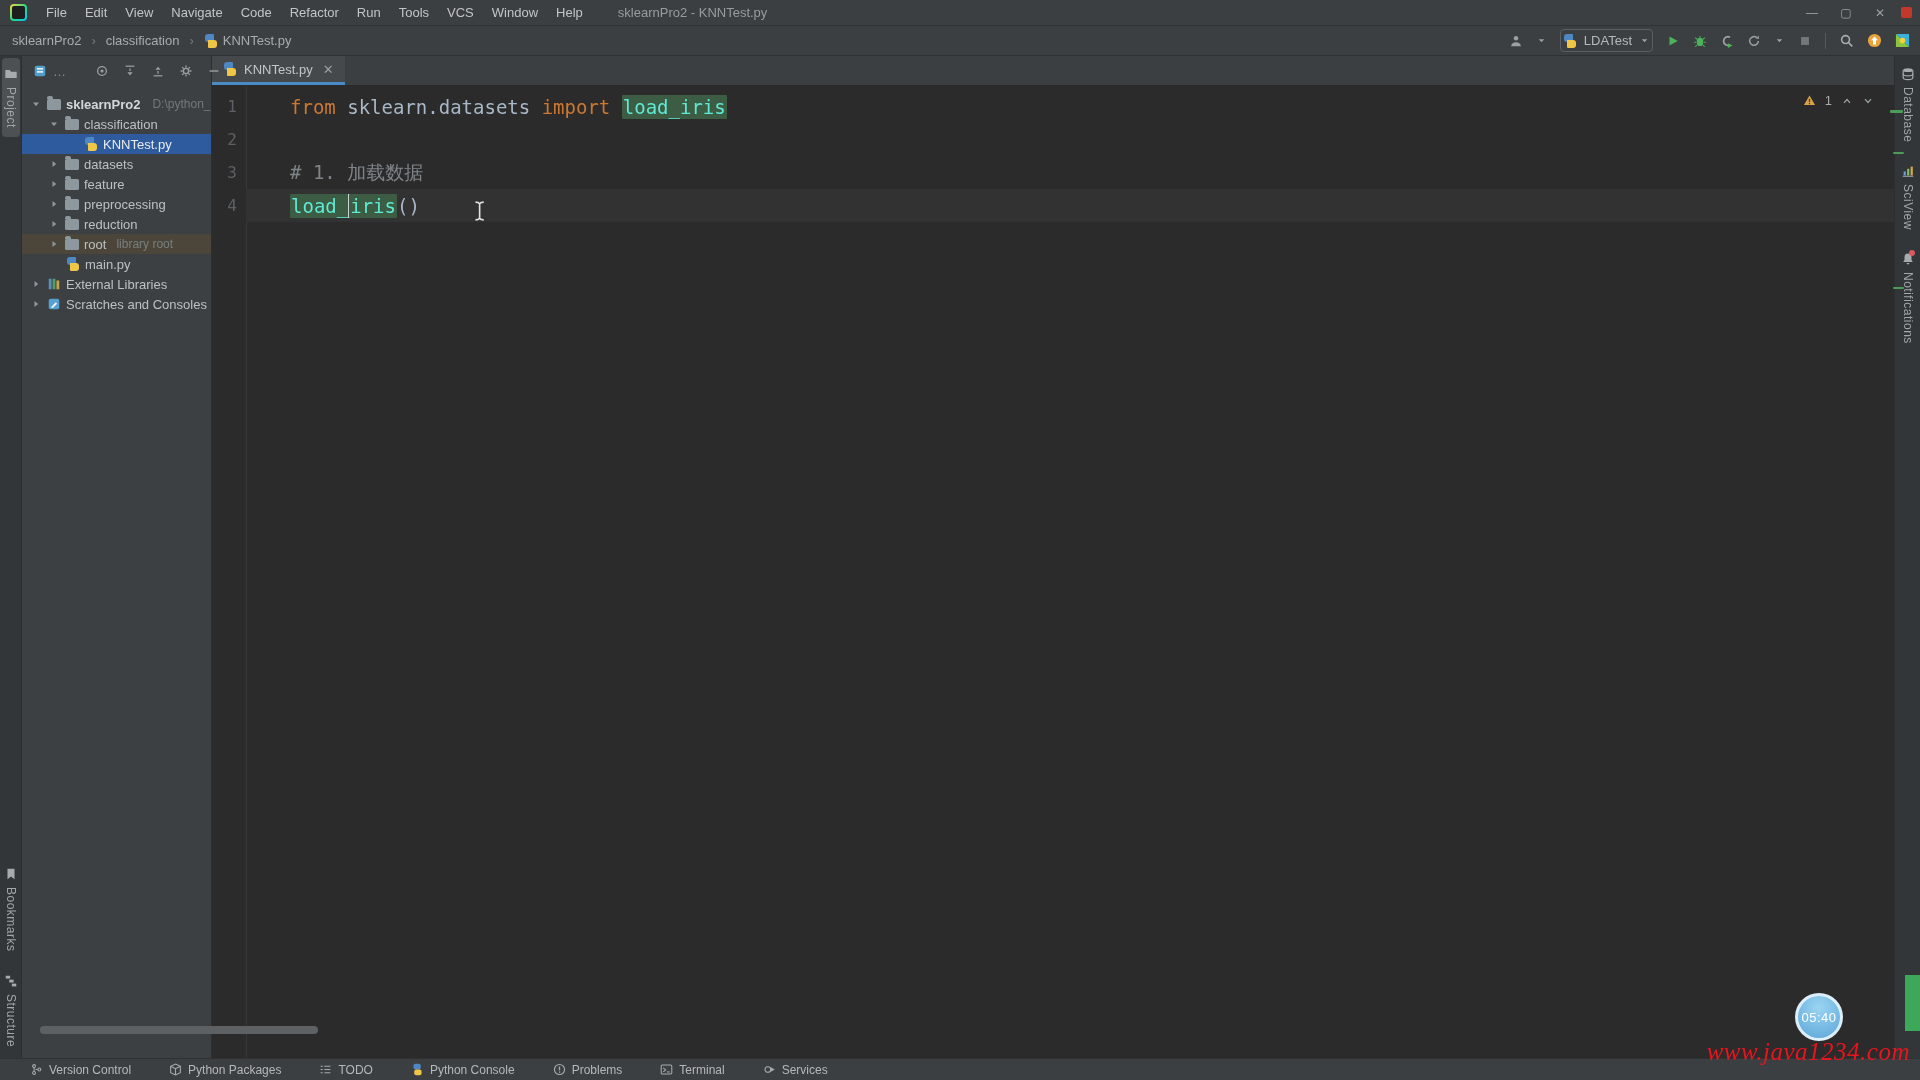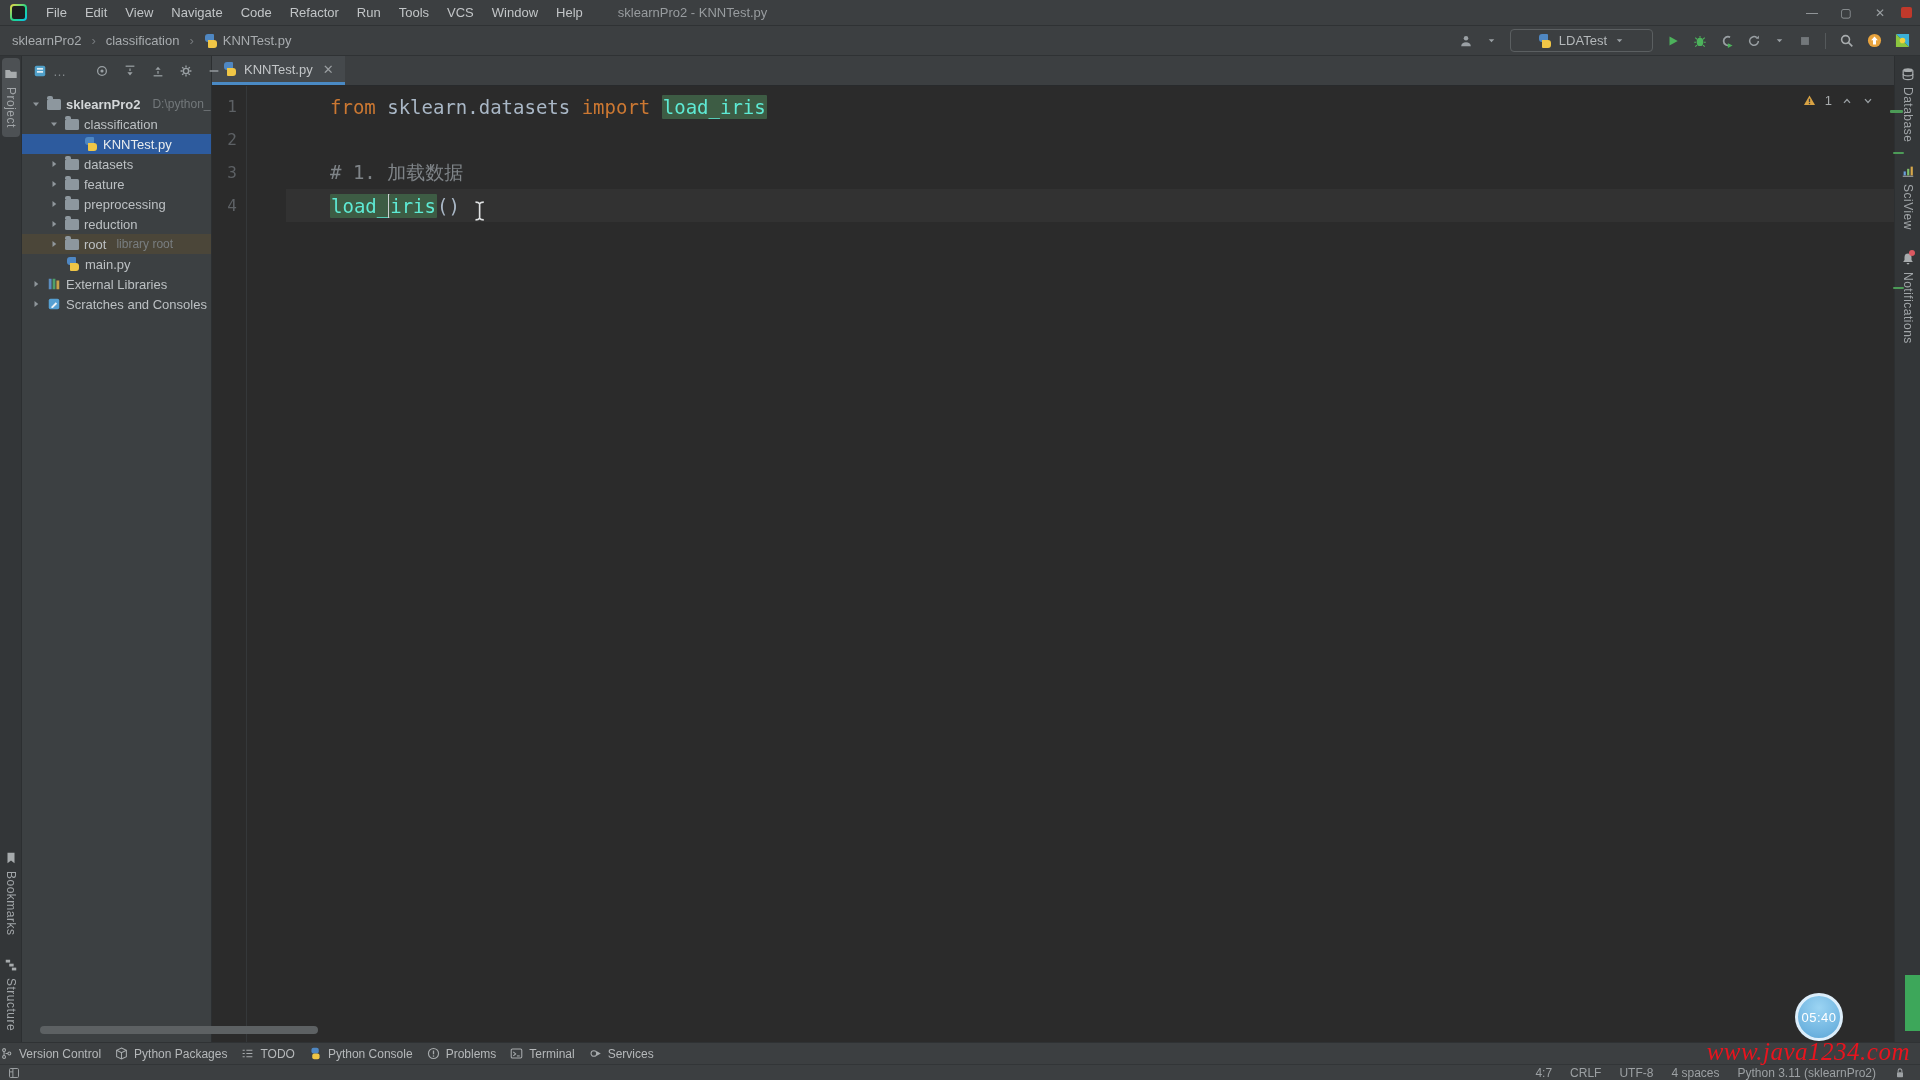--- a/index.html
+++ b/index.html
@@ -28,21 +28,21 @@
 
   
   .navbar {
     height:30px; background:#3c3f41; display:flex; align-items:center;
     padding:0 8px 0 12px; border-bottom:1px solid #2f3234; flex:none; color:#a8acaf;
   }
   .crumb { display:flex; align-items:center; gap:6px; }
   .crumb-sep { color:#75797c; margin:0 4px; }
   .nav-right { margin-left:auto; display:flex; align-items:center; gap:13px; padding-right:2px; }
   .combo { display:flex; align-items:center; gap:7px; border:1px solid #5b5f61; border-radius:4px;
-    padding:2px 27px; color:#b4b8ba; height:23px; }
+    padding:2px 2px; color:#b4b8ba; height:23px; }
   .tb-sep { width:1px; height:16px; background:#55595b; }
 
   
   .main { flex:1; display:flex; min-height:0; }
   .stripe { background:#333638; display:flex; flex-direction:column; align-items:center; flex:none; }
   .stripe.left  { width:22px; border-right:1px solid #2c2f31; }
   .stripe.right { width:26px; border-left:1px solid #2c2f31; position:relative; }
   .vtab { display:flex; flex-direction:column; align-items:center; gap:6px; padding:9px 2px;
     color:#a2a6a9; font-size:12px; border-radius:4px; margin:2px 1px; position:relative; }
   .vtab .vlabel { writing-mode:vertical-rl; letter-spacing:.5px; }
@@ -82,34 +82,34 @@
   .tabbar { height:30px; flex:none; background:#3c3f41; display:flex; border-bottom:1px solid #282a2c; }
   .tab { display:flex; align-items:center; gap:7px; padding:0 11px; background:#45494c;
     border-bottom:3px solid #4a8ac5; color:#c3c6c8; }
   .tab .close { color:#9a9ea1; font-size:13px; margin-left:3px; }
   .editor { flex:1; position:relative; font-family:"DejaVu Sans Mono", monospace; font-size:19px;
     padding-top:4px; overflow:hidden; }
   .gutter-rule { position:absolute; left:34px; top:0; bottom:0; width:1px; background:#35383a; }
   .cline { display:flex; height:33px; align-items:center; position:relative; }
   .gut { width:34px; flex:none; text-align:right; padding-right:9px; color:#5d6165;
     font-size:16px; align-self:stretch; line-height:33px; }
-  .codecell { flex:1; padding-left:44px; display:flex; align-items:center; height:33px;margin-left:40px; }
+  .codecell { flex:1; padding-left:44px; display:flex; align-items:center; height:33px; }
   .cline.current .codecell { background:#323232; }
   .tok-kw { color:#cc7832; }
   .tok-pl { color:#a9b7c6; }
   .tok-cmt { color:#7f8488; }
   .tok-hl { color:#5eead4; background:#3d5c44; padding:1px 1px; border-radius:1px; }
   .caret { display:inline-block; width:2px; height:24px; background:#cdd0d2; margin:0 -1px; vertical-align:middle; }
   .inspections { position:absolute; top:7px; right:20px; display:flex; align-items:center; gap:9px;
     color:#a8acae; font-size:13px; font-family:"Liberation Sans",sans-serif; }
   .stripe-mark { position:absolute; background:#4c9b57; border-radius:1px; }
 
   
   .tools-bottom { height:22px; flex:none; background:#3c3f41; border-top:1px solid #2f3234;
-    display:flex; align-items:center; gap:14px; color:#b5b8ba; font-size:12px; }
+    display:flex; align-items:center; gap:38px; padding-left:30px; color:#b5b8ba; font-size:12px; }
   .tool-item { display:flex; align-items:center; gap:6px; }
   .statusbar { height:16px; flex:none; background:#3c3f41; border-top:1px solid #323537;
     display:flex; align-items:center; padding:0 8px; color:#9ca0a3; font-size:12px; }
   .status-right { margin-left:auto; display:flex; align-items:center; gap:18px; padding-right:6px; }
 
   
   .hscroll { position:absolute; left:40px; top:1026px; width:278px; height:8px;
     background:#5d6163; border-radius:4px; }
   .green-bar { position:absolute; left:1905px; top:975px; width:15px; height:56px; background:#3da75a; }
   .watermark { position:absolute; left:1700px; top:1038px; width:210px; text-align:right;
@@ -589,41 +589,20 @@
         <span class="icon">
           <svg width="13" height="13" viewBox="0 0 16 16">
             <circle cx="6" cy="8" r="3.5" stroke="#a7abad" stroke-width="1.3" fill="none"></circle>
             <path d="M9 5l5.5 3L9 11z" fill="#a7abad"></path>
           </svg>
         </span>
         <span>Services</span>
       </div>
     </div>
 
-  <div class="statusbar">
-    <span class="icon" id="ic-layout">
-        <svg width="12" height="12" viewBox="0 0 16 16">
-          <rect x="2" y="2" width="12" height="12" rx="1.5" stroke="#9da1a4" stroke-width="1.3" fill="none"></rect>
-          <path d="M6.5 2v12M2 6.5h4.5" stroke="#9da1a4" stroke-width="1.3"></path>
-        </svg>
-      </span>
-    <div class="status-right" id="statusRight">
-        <span>4:7</span>
-        <span>CRLF</span>
-        <span>UTF-8</span>
-        <span>4 spaces</span>
-        <span>Python 3.11 (sklearnPro2)</span>
-        <span class="icon">
-          <svg width="12" height="12" viewBox="0 0 16 16">
-            <rect x="4" y="7" width="8" height="6.5" rx="1" fill="#9da1a4"></rect>
-            <path d="M5.5 7V5a2.5 2.5 0 0 1 5 0v2" stroke="#9da1a4" stroke-width="1.4" fill="none"></path>
-          </svg>
-        </span>
-      </div>
-  </div>
 
   <div class="hscroll"></div>
   <div class="stripe-mark" style="left:1890px; top:110px; width:13px; height:3px;"></div>
   <div class="stripe-mark" style="left:1893px; top:152px; width:11px; height:2px;"></div>
   <div class="stripe-mark" style="left:1893px; top:287px; width:11px; height:2px;"></div>
   <div class="green-bar"></div>
   <div class="watermark">www.java1234.com</div>
   <div class="timer">05:40</div>
   <div class="mouse-cursor">
     <svg width="18" height="22" viewBox="0 0 12 16">

